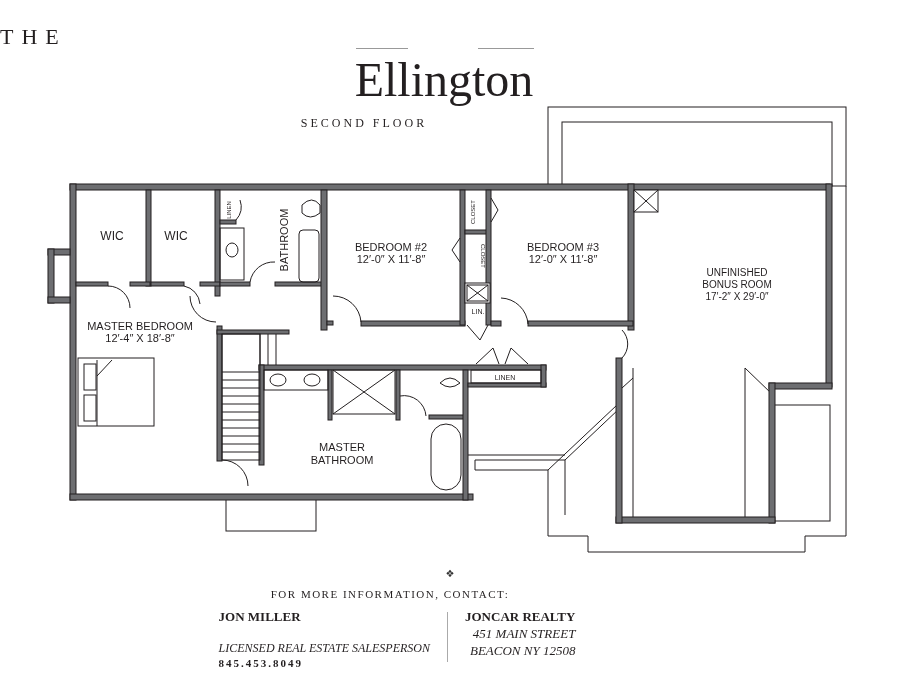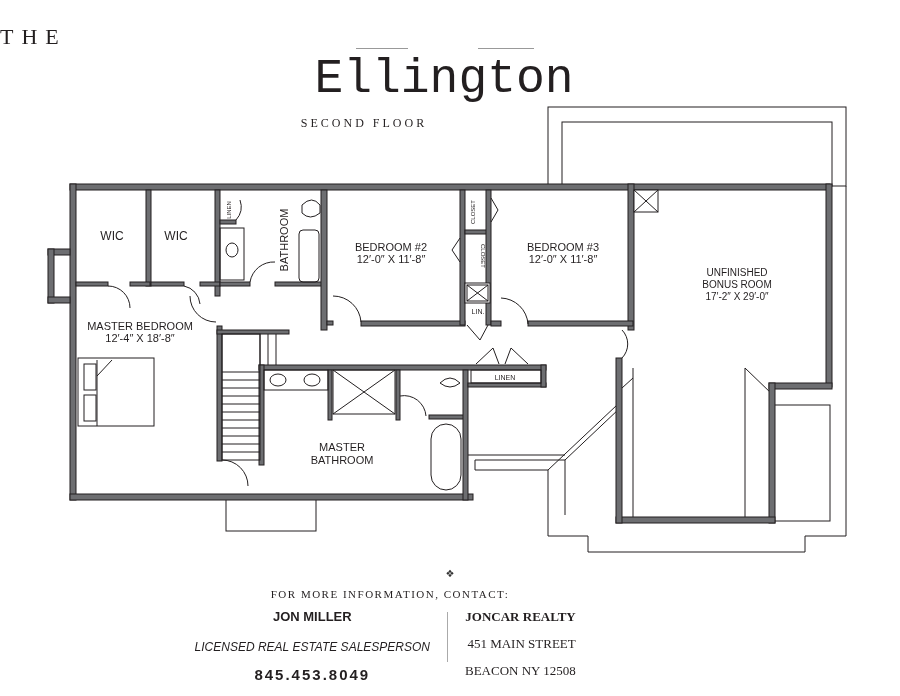--- a/index.html
+++ b/index.html
@@ -1,32 +1,32 @@
 <!DOCTYPE html>
 <html><head>
 <meta charset="utf-8">
 <style>
   html, body { margin:0; padding:0; background:#ffffff; }
   body { width:900px; height:696px; position:relative; overflow:hidden; font-family:"DejaVu Serif", serif; color:#231f20; }
   .the { position:absolute; top:24px; left:0; width:716px; font-family:"Liberation Serif", serif; font-size:22px; letter-spacing:8px; color:#231f20; }
   .the-line { position:absolute; top:48px; height:1px; background:#999; }
-  .ell { position:absolute; top:52px; left:0; width:888px; text-align:center; font-family:Liberation Mono, monospace; font-size:48px; color:#231f20; }
+  .ell { position:absolute; top:52px; left:0; width:888px; text-align:center; font-family:Liberation Serif, serif; font-size:48px; color:#231f20; }
   .sub { position:absolute; top:116px; left:0; width:728px; text-align:center; font-family:"Liberation Serif", serif; font-size:12px; letter-spacing:3px; color:#231f20; }
   svg.plan { position:absolute; left:0; top:0; }
   .lbl { font-family:"Liberation Sans", sans-serif; fill:#231f20; }
   .footer-diamond { position:absolute; top:568px; left:0; width:900px; text-align:center; font-size:10px; color:#333; }
   .footer-info { position:absolute; top:588px; left:0; width:780px; text-align:center; font-family:"Liberation Serif", serif; font-size:11px; letter-spacing:1.5px; color:#231f20; }
-  .agent { position:absolute; top:609px; right:470px; text-align:center; font-family:Liberation Sans, sans-serif; color:#231f20; }
+  .agent { position:absolute; top:609px; right:470px; text-align:left; font-family:Liberation Serif, serif; color:#231f20; }
   .agent .name { font-weight:bold; font-size:13px; }
   .agent .role { font-style:italic; font-size:12px; margin-top:16px; }
-  .agent .phone { font-weight:bold; font-size:15px; letter-spacing:2px; margin-top:12px; }
+  .agent .phone { font-weight:bold; font-size:11px; letter-spacing:2px; margin-top:1px; }
   .divider { position:absolute; top:612px; left:447px; width:1px; height:50px; background:#aaa; }
   .company { position:absolute; top:609px; left:465px; text-align:right; font-family:"Liberation Serif", serif; color:#231f20; }
   .company .cname { font-weight:bold; font-size:13px; }
-  .company .line { font-size:13px; margin-top:11px; }
+  .company .line { font-size:13px; margin-top:1px;font-style:italic; }
 </style>
 </head>
 <body>
 
 <div class="the-line" style="left:356px; width:52px;"></div>
 <div class="the-line" style="left:478px; width:56px;"></div>
 <div class="the">THE</div>
 <div class="ell">Ellington</div>
 <div class="sub">SECOND FLOOR</div>
 

